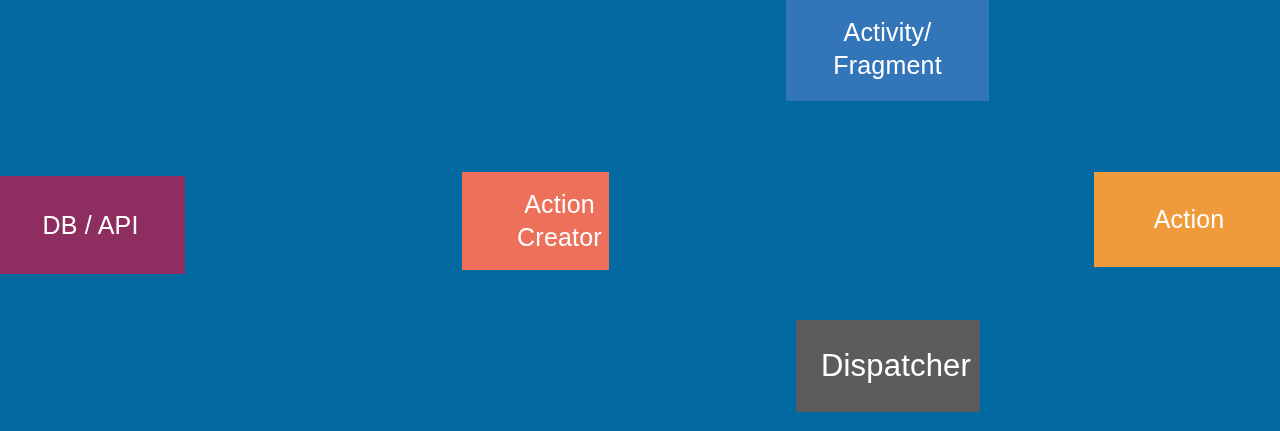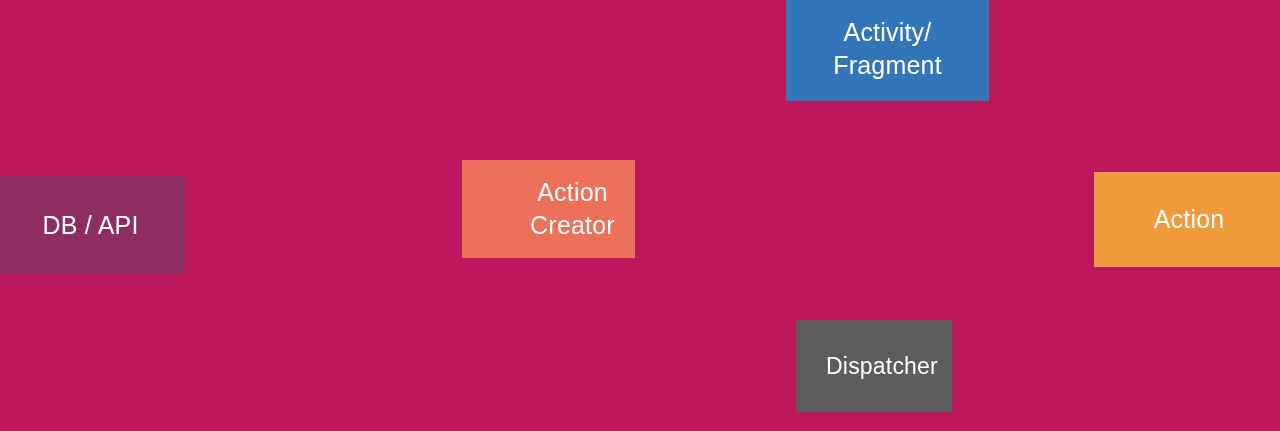--- a/index.html
+++ b/index.html
@@ -49,46 +49,46 @@
   }
   #node-db-api {
     left: -4px;
     top: 176px;
     width: 189px;
     height: 98px;
     font-size: 25px;
   }
   #node-action-creator {
     left: 462px;
-    top: 160px;
-    width: 173px;
+    top: 172px;
+    width: 147px;
     height: 98px;
     font-size: 25px;
     padding-left: 48px;
   }
   #node-store {
     left: 1094px;
     top: 172px;
     width: 190px;
     height: 95px;
     font-size: 25px;
   }
   #node-dispatcher {
     left: 796px;
     top: 320px;
-    width: 156px;
+    width: 184px;
     height: 92px;
-    font-size: 23px;
+    font-size: 31px;
     padding-left: 16px;
   }
 </style>
 </head>
 <body style="background-color: rgb(0, 0, 0);">
 
-<div id="diagram-canvas" style="background-color: #be185d;">
+<div id="diagram-canvas" style="background-color: #0369a1;">
 
   <div class="node" id="node-activity-fragment" style="background-color: rgb(50, 117, 184); color: rgb(255, 255, 255);">
     <span class="node-label">Activity/
 Fragment</span>
   </div>
 
   <div class="node" id="node-db-api" style="background-color: rgb(142, 45, 95); color: rgb(255, 255, 255);">
     <span class="node-label">DB / API</span>
   </div>
 

